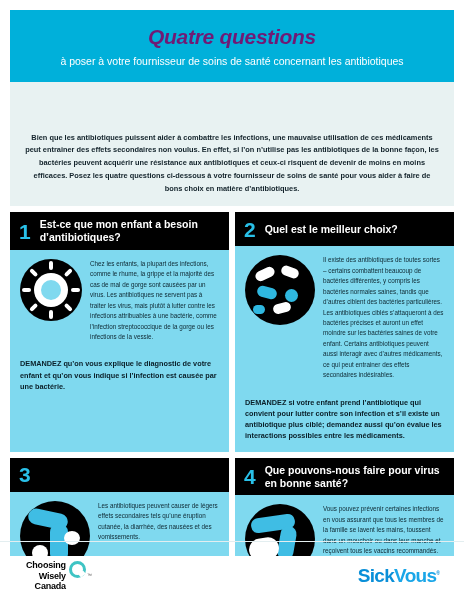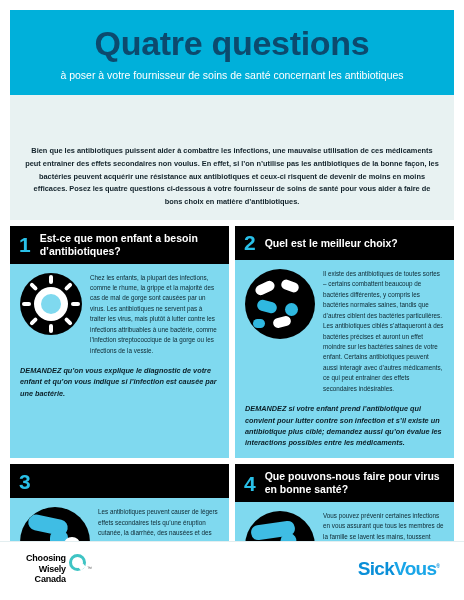--- a/index.html
+++ b/index.html
@@ -16,25 +16,26 @@
   }
 
   
   .header {
     margin: 10px 10px 0 10px;
     background: #00b0da;
     padding: 16px 14px 14px 14px;
     text-align: center;
   }
   .header-title {
-    color: #0c4a6e;
-    font-size: 34px;
+    color: #701a75;
+    font-size: 21px;
     font-weight: bold;
     letter-spacing: -0.3px;
     line-height: 1.05;
+    font-style: italic;
   }
   .header-sub {
     color: #ffffff;
     font-size: 10.5px;
     font-weight: normal;
     margin-top: 7px;
     line-height: 1.2;
     text-align: center;
   }
 
@@ -110,22 +111,21 @@
     color: #0d2731;
     font-size: 6.3px;
     line-height: 1.66;
     flex: 1;
   }
   .q-demand {
     color: #0a1f28;
     font-size: 7.3px;
     font-weight: bold;
     line-height: 1.55;
-    margin-top: 9px;
-    font-style: italic;
+    margin-top: 16px;
   }
 
   
   .germ-core { position:absolute; left:14px; top:14px; width:34px; height:34px;
     border-radius:50%; background:#ffffff; }
   .germ-core::after { content:""; position:absolute; left:7px; top:7px;
     width:20px; height:20px; border-radius:50%; background:#7fd9ef; }
   .spike { position:absolute; width:4px; height:9px; background:#ffffff; border-radius:2px;
     left:29px; top:2px; transform-origin: 2px 29px; }
 
@@ -137,21 +137,21 @@
   
   .arm { position:absolute; background:#3fbde4; }
 
   
   .fig { position:absolute; }
 
   
   .footer {
     position: absolute;
     left: 0; right: 0; bottom: 0;
-    height: 58px;
+    height: 44px;
     background: #ffffff;
     display: flex;
     align-items: center;
     justify-content: space-between;
     padding: 0 24px 4px 26px;
   }
   .cw-logo { display: flex; align-items: flex-start; }
   .cw-words {
     text-align: right;
     color: #000000;

